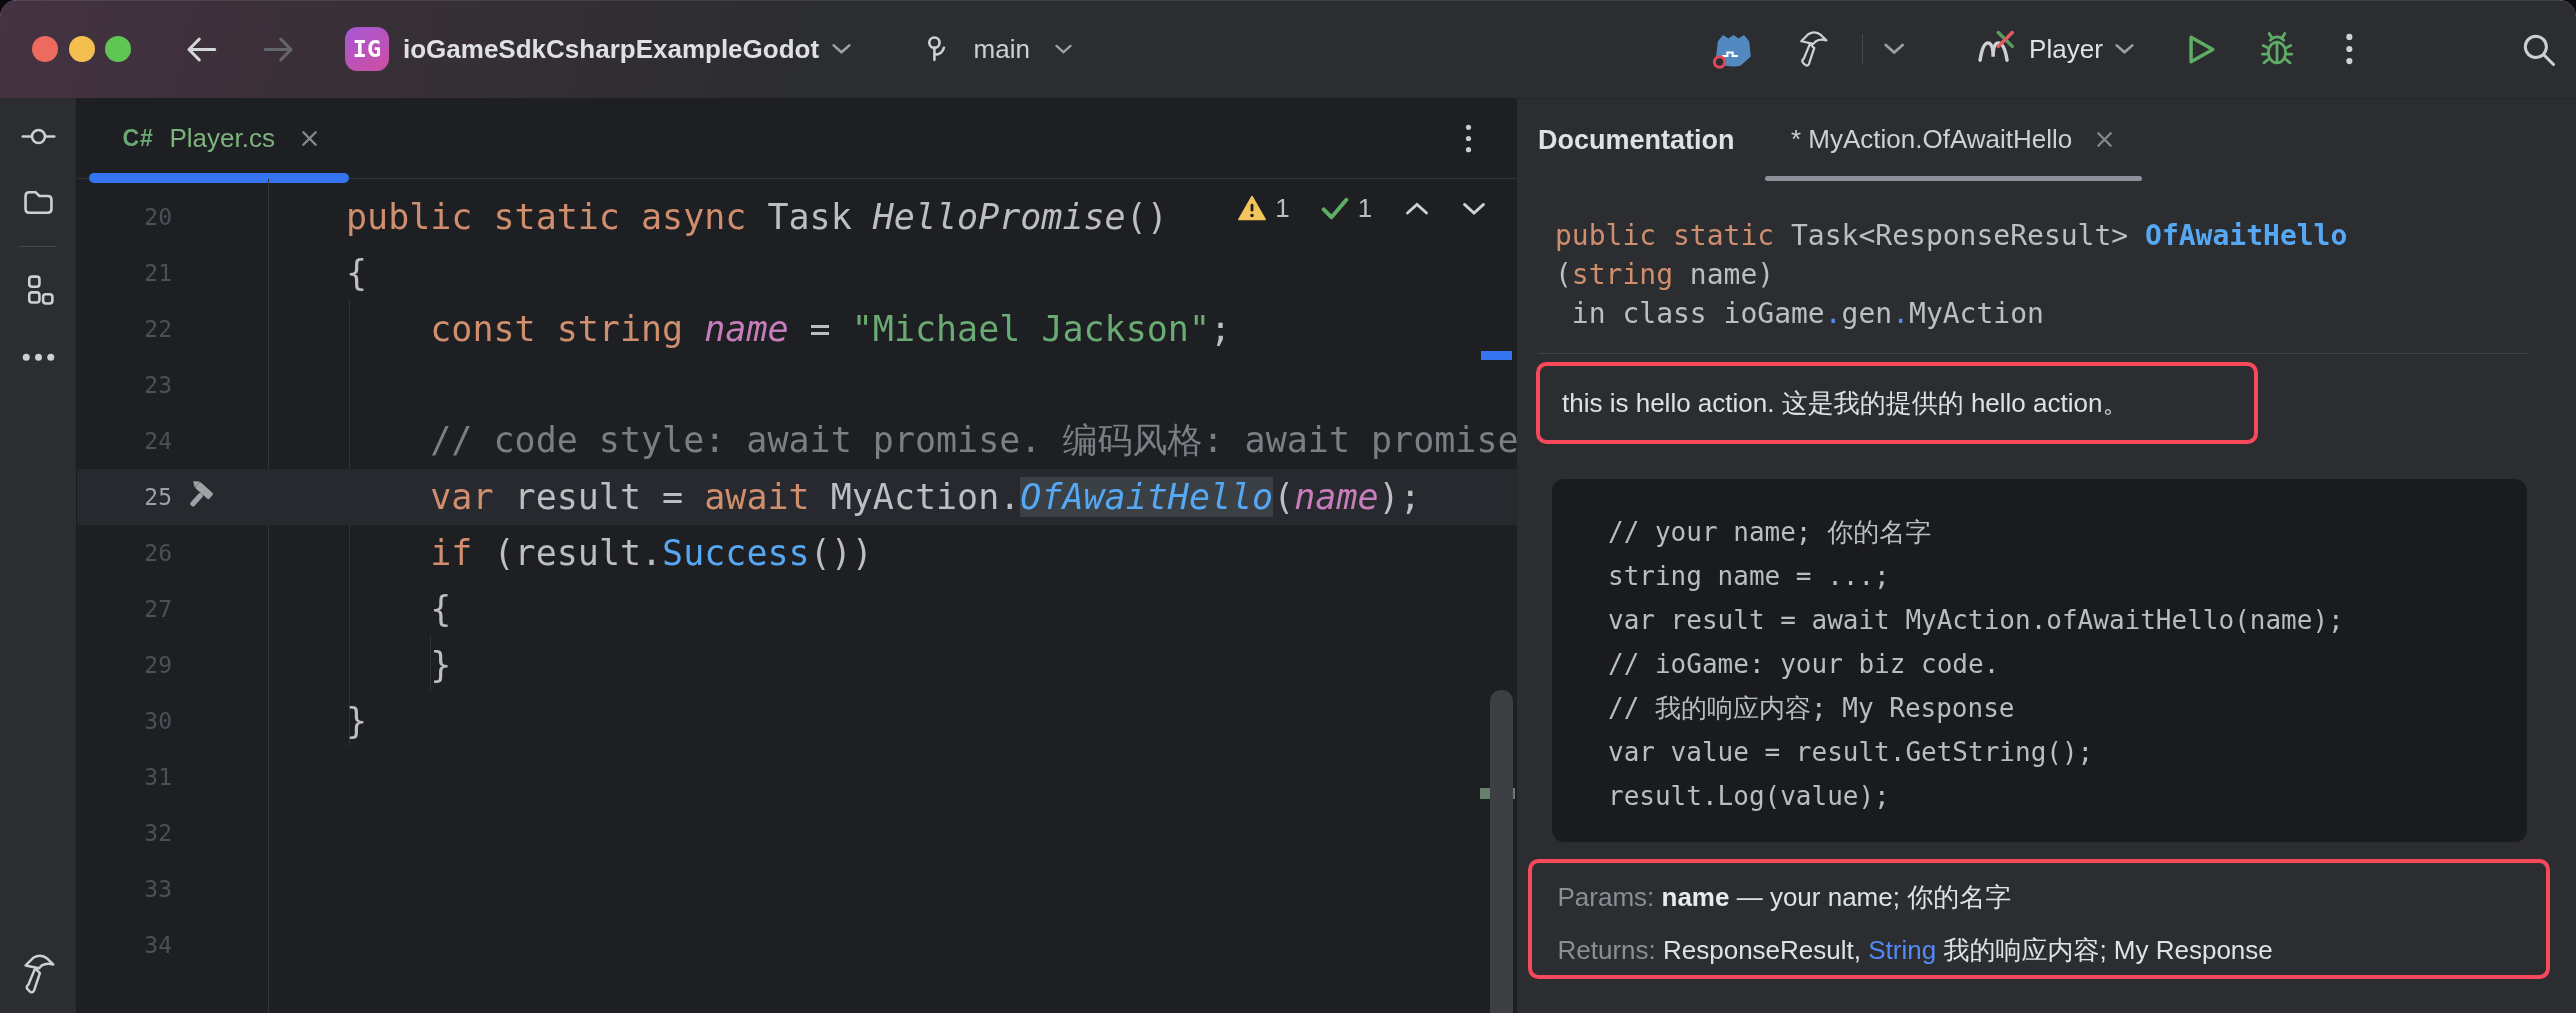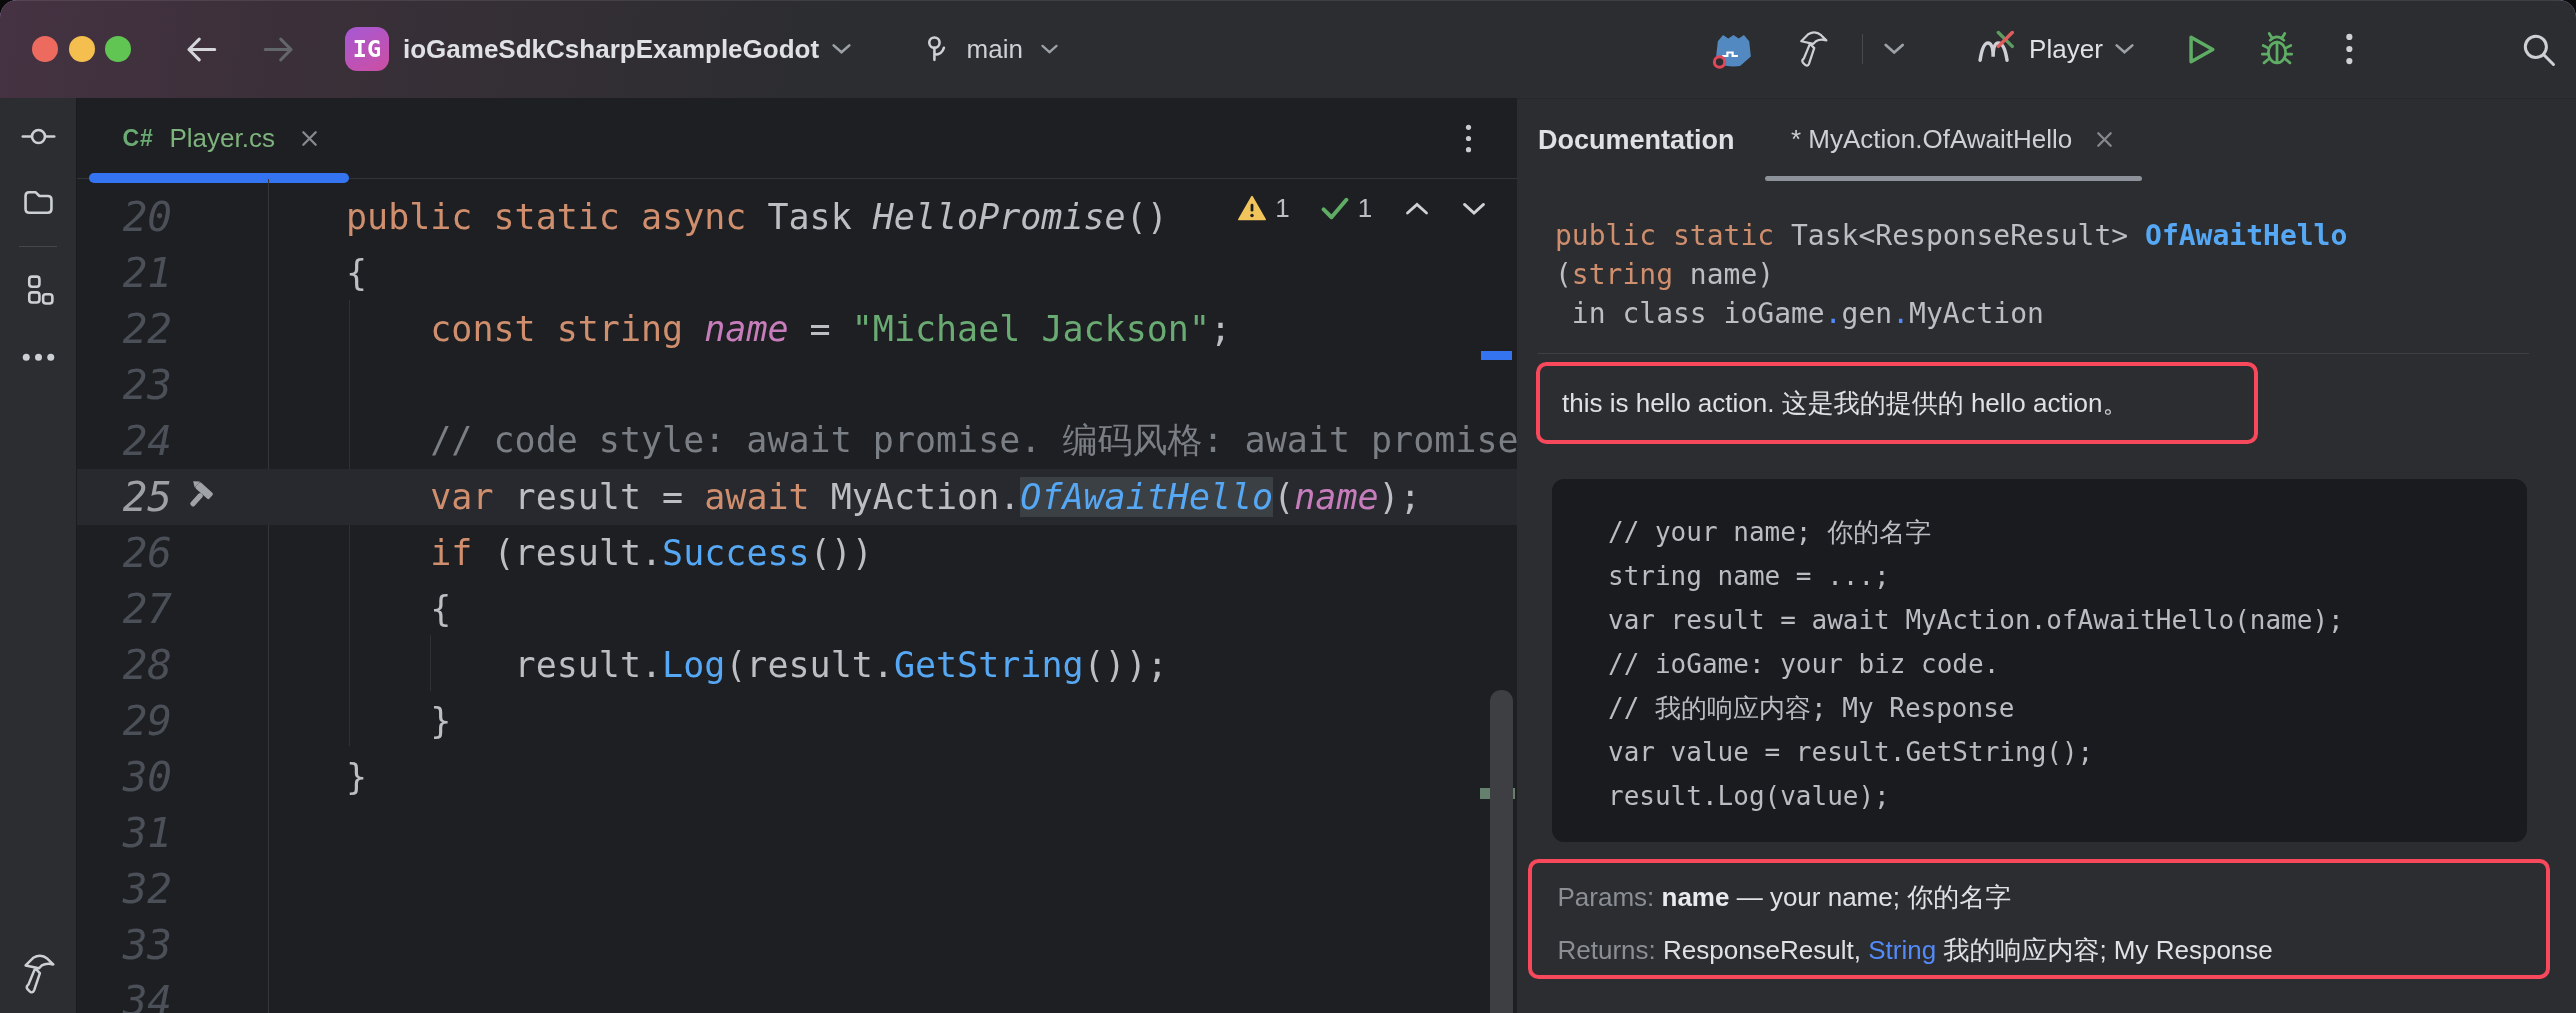--- a/index.html
+++ b/index.html
@@ -12,21 +12,21 @@
   .lights{display:flex;gap:10.5px;margin-left:32px;}
   .light{width:26px;height:26px;border-radius:50%;}
   .light.r{background:#ec6a5e}.light.y{background:#f4bf4f}.light.g{background:#61c554}
   .navarrow{margin-left:51px;display:flex;align-items:center;}
   .navarrow.fwd{margin-left:40px;}
   .proj-badge{margin-left:47px;width:44px;height:44px;border-radius:12.2px;display:flex;align-items:center;justify-content:center;
     background:linear-gradient(150deg,#a758d2 5%,#cb4fa4 95%);color:#fff;font-weight:bold;font-size:23.5px;
     font-family:"DejaVu Sans Mono",monospace;}
   .proj-name{margin-left:14px;font-size:26px;font-weight:600;color:#dfe1e5;}
   .chev{margin-left:10.5px;display:flex;align-items:center;}
-  .branch{margin-left:70px;display:flex;align-items:center;gap:16px;color:#ced0d6;font-size:26px;}
+  .branch{margin-left:70px;display:flex;align-items:center;gap:23px;color:#ced0d6;font-size:26px;}
   .tb-spacer{flex:1;}
   .tb-ico{display:flex;align-items:center;justify-content:center;}
   .tb-sep{width:0.9px;height:30px;background:#47494d;margin-left:31px;}
   .runcfg-label{margin-left:15px;font-size:26px;color:#dfe1e5;}
   
   .main{display:flex;height:916px;}
   .activity{width:77px;background:#2b2d30;border-right:0.9px solid #1a1b1d;display:flex;flex-direction:column;align-items:center;padding-top:14px;box-sizing:border-box;}
   .act-btn{width:49px;height:49px;display:flex;align-items:center;justify-content:center;color:#ccd0d4;margin-bottom:17.4px;}
   .act-div{width:38px;height:0.9px;background:#45474b;margin:1.7px 0 19px;}
   .act-spacer{flex:1;}
@@ -37,21 +37,21 @@
   .tab::after{content:"";position:absolute;left:1.7px;right:1.7px;bottom:-5.2px;height:10.5px;border-radius:6.1px;background:#3574f0;}
   .tab-lang{color:#6aab73;font-size:23px;font-weight:600;letter-spacing:0.9px;}
   .tab-file{color:#7db37c;font-size:26px;margin-left:15.7px;}
   .tab-close{margin-left:23px;display:flex;color:#868a90;}
   .tab-kebab{margin-left:auto;margin-right:45px;color:#c9ccd1;display:flex;}
   .codearea{flex:1;position:relative;font-family:"DejaVu Sans Mono",monospace;font-size:35px;padding-top:9.6px;overflow:hidden;}
   .gutline{position:absolute;left:191px;top:0;bottom:0;width:0.9px;background:#33353a;}
   .line{display:flex;height:56px;align-items:center;position:relative;}
   .line.cur{background:#27292e;}
   .gut{width:191px;flex:none;position:relative;height:56px;}
-  .num{position:absolute;right:96px;top:50%;transform:translateY(-50%);color:#4b5058;font-size:41px;font-style:italic;}
+  .num{position:absolute;right:96px;top:50%;transform:translateY(-50%);color:#4b5058;font-size:23px;}
   .line.cur .num{color:#9da1a6;}
   .hammer{position:absolute;left:105px;top:10.5px;width:35px;height:35px;}
   .code{white-space:pre;padding-left:78px;color:#bcbec4;}
   .t-kw{color:#cf8e6d}.t-id{color:#bcbec4}.t-var{color:#c77dbb;font-style:italic}
   .t-str{color:#6aab73}.t-com{color:#7a7e85}.t-mth{color:#56a8f5}
   .t-decl{color:#bcbec4;font-style:italic}
   .t-hl{color:#56a8f5;font-style:italic;background:#3b4045;}
   .t-dot{color:#548af7}.t-mthb{color:#56a8f5;font-weight:bold}
   .guide{position:absolute;width:0.9px;background:#2f3136;}
   .g1{left:272px;top:121px;height:446px;}
@@ -294,26 +294,20 @@
               <div class="code"><span class="t-id">    </span><span class="t-kw">if</span><span class="t-id"> (result.</span><span class="t-mth">Success</span><span class="t-id">())</span></div>
             </div>
             <div class="line">
               <div class="gut">
                 <span class="num">27</span>
               </div>
               <div class="code"><span class="t-id">    {</span></div>
             </div>
             <div class="line">
               <div class="gut">
-                <span class="num">28</span>
-              </div>
-              <div class="code"><span class="t-id">        result.</span><span class="t-mth">Log</span><span class="t-id">(result.</span><span class="t-mth">GetString</span><span class="t-id">());</span></div>
-            </div>
-            <div class="line">
-              <div class="gut">
                 <span class="num">29</span>
               </div>
               <div class="code"><span class="t-id">    }</span></div>
             </div>
             <div class="line">
               <div class="gut">
                 <span class="num">30</span>
               </div>
               <div class="code"><span class="t-id">}</span></div>
             </div>

